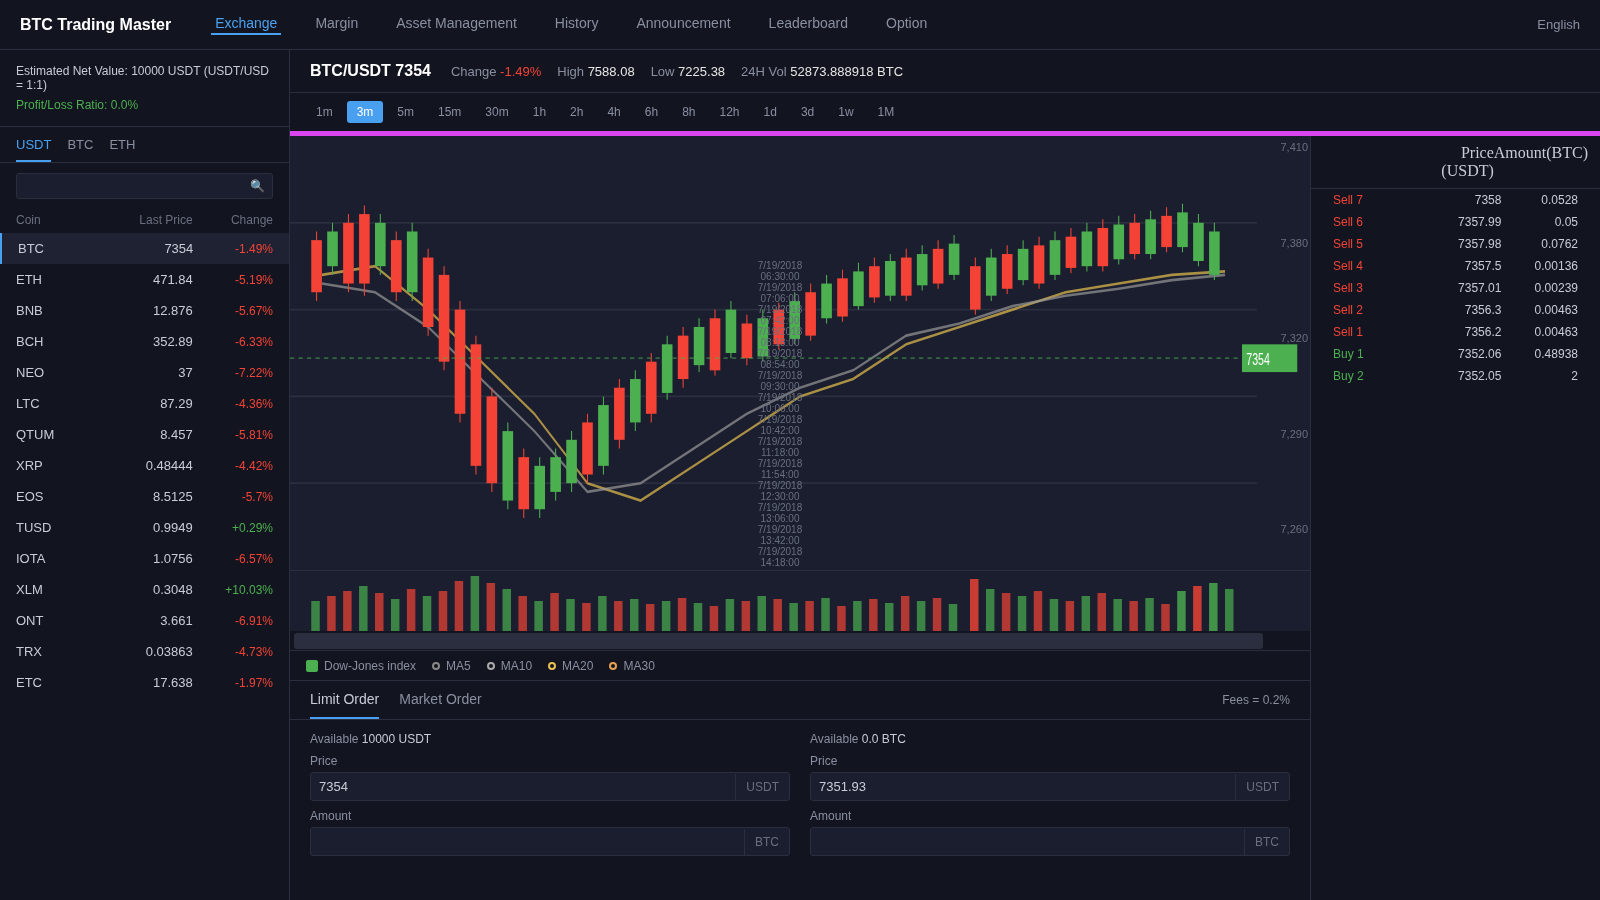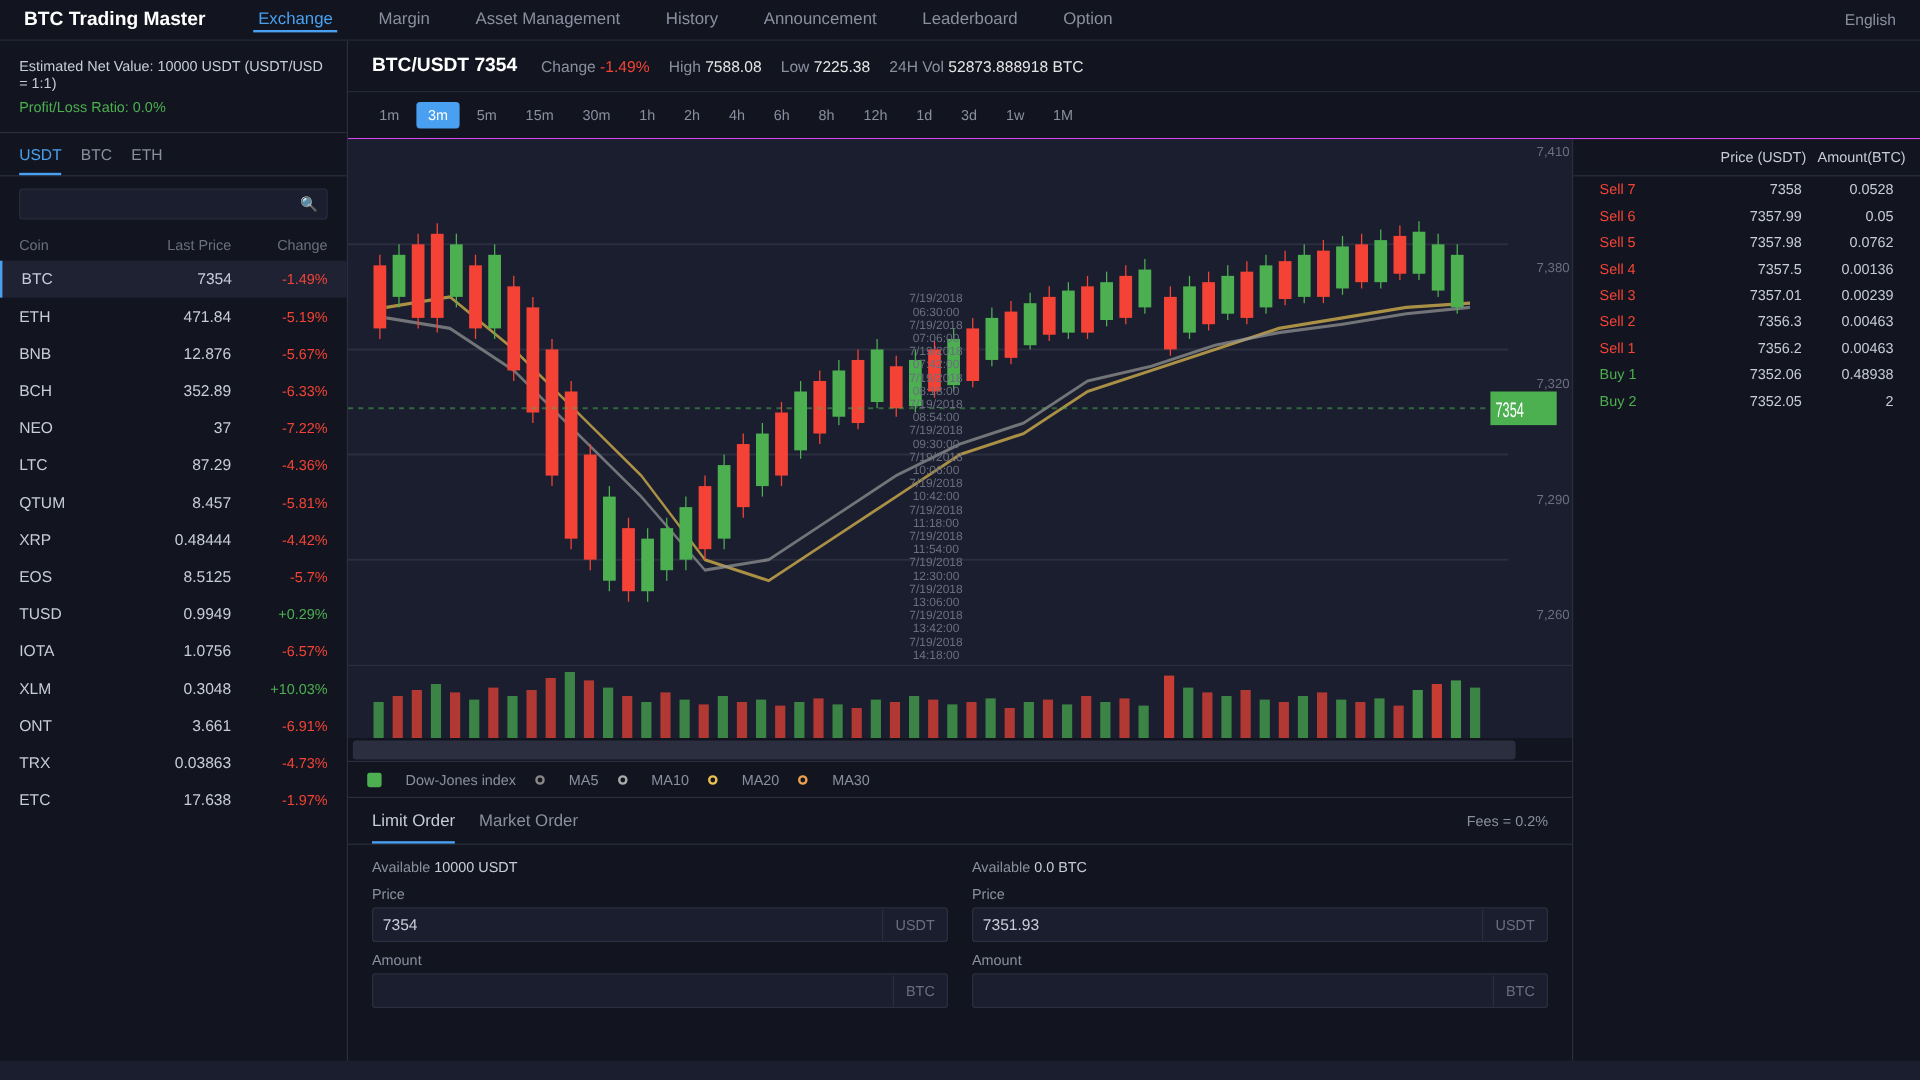--- a/index.html
+++ b/index.html
@@ -1,19 +1,19 @@
 <!DOCTYPE html>
 <html><head>
   <meta charset="utf-8">
   <style>
     * { margin: 0; padding: 0; box-sizing: border-box; }
     body { background: #1a1e2e; color: #c8ccd8; font-family: Arial, sans-serif; font-size: 13px; width: 1600px; height: 900px; overflow: hidden; }
 
     
-    .topnav { background: #12151f; height: 34px; display: flex; align-items: center; padding: 4px 20px; border-bottom: 1px solid #2a2e3e; }
+    .topnav { background: #12151f; height: 50px; display: flex; align-items: center; padding: 4px 20px; border-bottom: 1px solid #2a2e3e; }
     .topnav .logo { color: #fff; font-weight: bold; font-size: 16px; margin-right: 40px; }
     .topnav .nav-items { display: flex; gap: 30px; flex: 1; }
     .topnav .nav-item { color: #8a8fa0; cursor: pointer; font-size: 14px; padding: 0 4px; }
     .topnav .nav-item.active { color: #4aa0f0; border-bottom: 2px solid #4aa0f0; padding-bottom: 2px; }
     .topnav .lang { margin-left: auto; color: #8a8fa0; }
 
     
     .main { display: flex; height: 850px; }
 
     
@@ -51,40 +51,40 @@
 
     
     .chart-header { background: #12151f; padding: 12px 20px; border-bottom: 1px solid #2a2e3e; display: flex; align-items: center; gap: 20px; }
     .chart-title { font-size: 16px; color: #fff; font-weight: bold; }
     .chart-stats { display: flex; gap: 16px; align-items: center; }
     .stat-item { font-size: 13px; color: #8a8fa0; }
     .stat-item span { color: #e5e5e5; }
     .stat-item .neg { color: #f44336; }
 
     
-    .time-buttons { display: flex; padding: 8px 16px; gap: 4px; background: #12151f; border-bottom: 1px solid #d946ef; }
+    .time-buttons { display: flex; padding: 8px 16px; gap: 4px; background: #12151f; border-bottom: 5px solid #d946ef; }
     .time-btn { padding: 4px 10px; border-radius: 3px; border: none; cursor: pointer; font-size: 12px; background: transparent; color: #8a8fa0; }
     .time-btn.active { background: #4aa0f0; color: #fff; }
 
     
     .chart-order-split { display: flex; flex: 1; overflow: hidden; }
 
     
     .chart-area { flex: 1; display: flex; flex-direction: column; background: #1a1e2e; }
     .chart-canvas { flex: 1; position: relative; overflow: hidden; }
     .chart-volume { height: 60px; border-top: 1px solid #2a2e3e; position: relative; }
     .chart-scrollbar { height: 20px; background: #12151f; border-top: 1px solid #2a2e3e; }
     .chart-legend { height: 30px; display: flex; align-items: center; gap: 16px; padding: 0 16px; background: #12151f; border-top: 1px solid #2a2e3e; }
-    .legend-item { display: flex; align-items: center; gap: 20px; font-size: 12px; color: #8a8fa0; }
+    .legend-item { display: flex; align-items: center; gap: 6px; font-size: 12px; color: #8a8fa0; }
     .legend-dot { width: 12px; height: 12px; border-radius: 2px; }
     .legend-circle { width: 8px; height: 8px; border-radius: 50%; border: 2px solid; }
 
     
     .order-book { width: 290px; background: #12151f; border-left: 1px solid #2a2e3e; display: flex; flex-direction: column; }
-    .order-book-header { display: flex; padding: 8px 12px; color: #6a6f80; font-size: 12px; border-bottom: 1px solid #2a2e3e; }
+    .order-book-header { display: flex; padding: 8px 12px; color: #6a6f80; font-size: 16px; border-bottom: 1px solid #2a2e3e; font-family: Liberation Serif, serif; }
     .ob-col1 { flex: 1.2; }
     .ob-col2 { flex: 1; text-align: right; }
     .ob-col3 { flex: 1; text-align: right; }
     .ob-row { display: flex; padding: 4px 22px; font-size: 12px; }
     .ob-row .ob-col1 { flex: 1.2; }
     .ob-row .ob-col2 { flex: 1; text-align: right; }
     .ob-row .ob-col3 { flex: 1; text-align: right; }
     .ob-sell { color: #f44336; }
     .ob-buy { color: #4CAF50; }
     .ob-col2, .ob-col3 { color: #c8ccd8; }

